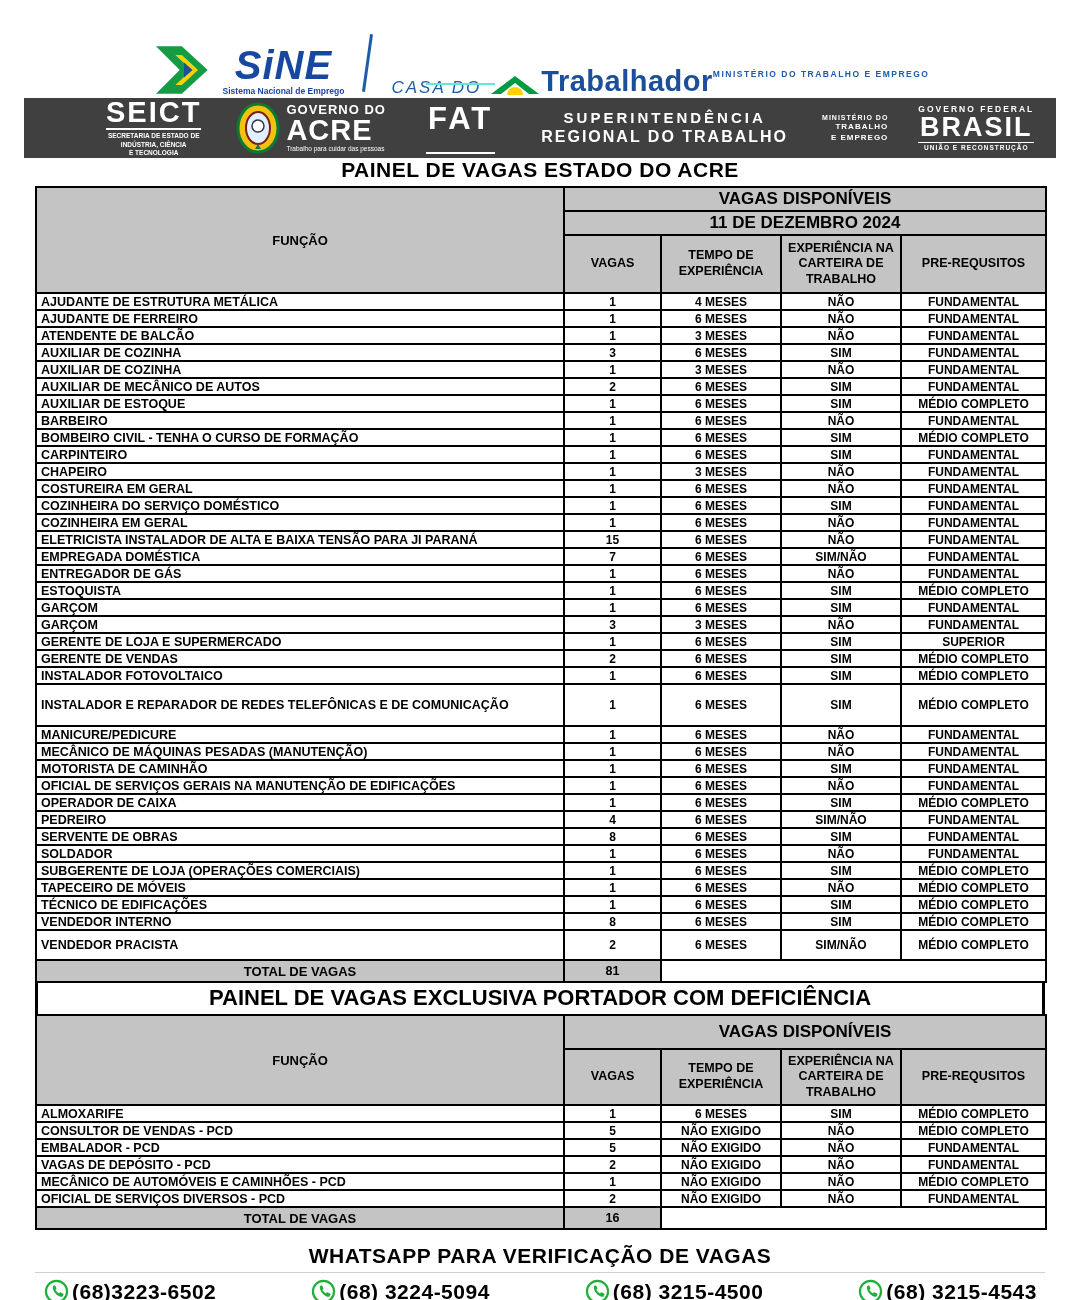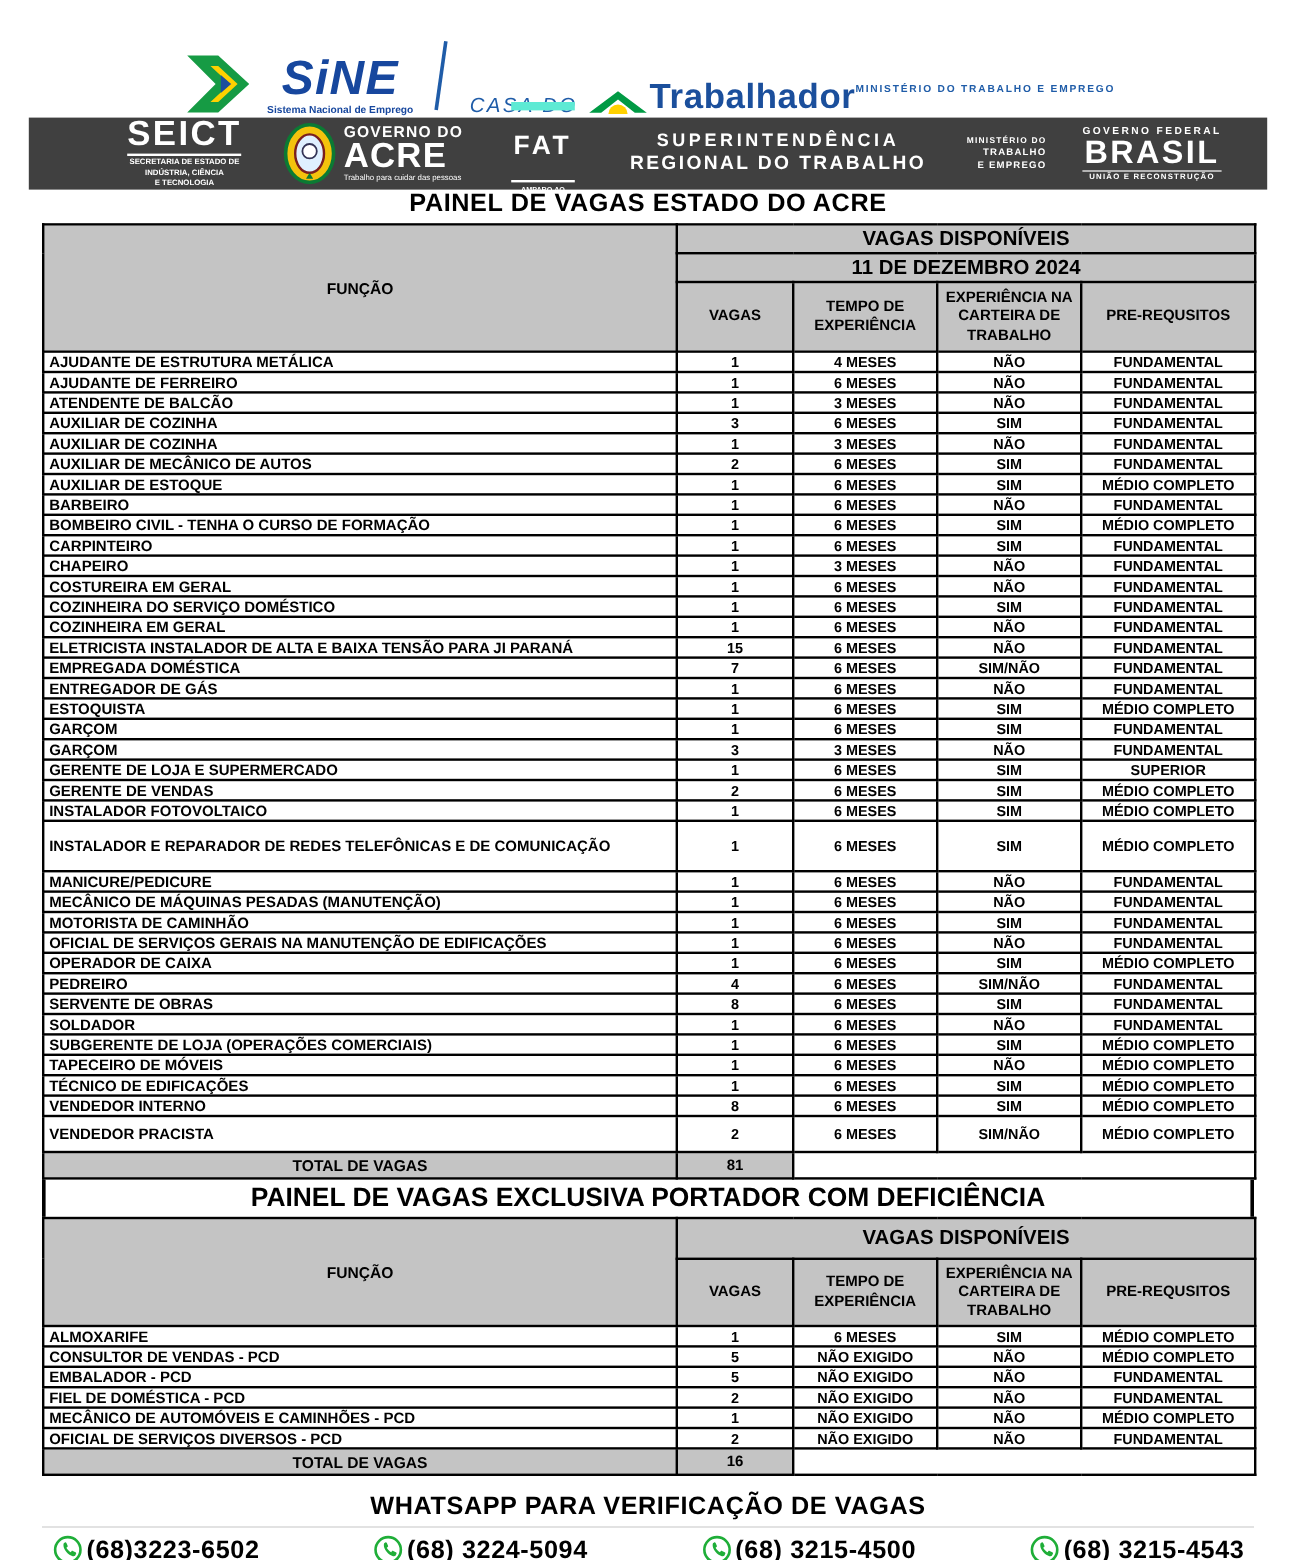--- a/index.html
+++ b/index.html
@@ -24,21 +24,21 @@
   .band *{color:#fff;}
   .seict{margin-left:70px;text-align:center;line-height:1;}
   .seict-title{font-size:29px;font-weight:800;letter-spacing:2px;border-bottom:2px solid #fff;padding-bottom:1px;}
   .seict-sub{font-size:6.5px;font-weight:bold;margin-top:2px;line-height:1.3;}
   .acre{display:flex;align-items:center;gap:5px;margin-left:34px;}
   .acre-text{line-height:1;}
   .acre-l1{font-size:13px;font-weight:bold;letter-spacing:1px;}
   .acre-l2{font-size:29px;font-weight:900;letter-spacing:1px;}
   .acre-tag{font-size:6.5px;margin-top:1px;}
   .fat{margin-left:40px;text-align:center;line-height:1;}
-  .fat-title{font-size:22px;font-weight:800;letter-spacing:3px;border-top:7px solid #5eead4;border-bottom:2px solid #fff;padding:18px 2px;}
+  .fat-title{font-size:31px;font-weight:800;letter-spacing:3px;border-top:2px solid #5eead4;border-bottom:2px solid #fff;padding:18px 2px;}
   .fat-sub{font-size:6px;font-weight:bold;margin-top:3px;line-height:1.4;}
   .srt{margin-left:46px;text-align:center;line-height:1.25;}
   .srt-l1{font-size:15px;font-weight:bold;letter-spacing:3px;}
   .srt-l2{font-size:16px;font-weight:800;letter-spacing:2px;}
   .mte{margin-left:34px;text-align:right;line-height:1.3;}
   .mte-l1{font-size:7px;font-weight:bold;letter-spacing:1px;}
   .mte-l2,.mte-l3{font-size:8px;font-weight:800;letter-spacing:1px;}
   .brasil{margin-left:30px;text-align:center;line-height:1;}
   .brasil-l1{font-size:8.5px;font-weight:800;letter-spacing:2px;}
   .brasil-l2{font-size:27px;font-weight:900;letter-spacing:2px;margin:1px 0;}
@@ -480,21 +480,21 @@
           <td class="val">MÉDIO COMPLETO</td>
         </tr>
         <tr>
           <td class="fn">EMBALADOR - PCD</td>
           <td class="val">5</td>
           <td class="val">NÃO EXIGIDO</td>
           <td class="val">NÃO</td>
           <td class="val">FUNDAMENTAL</td>
         </tr>
         <tr>
-          <td class="fn">FIEL DE DOMÉSTICA - PCD</td>
+          <td class="fn">VAGAS DE DEPÓSITO - PCD</td>
           <td class="val">2</td>
           <td class="val">NÃO EXIGIDO</td>
           <td class="val">NÃO</td>
           <td class="val">FUNDAMENTAL</td>
         </tr>
         <tr>
           <td class="fn">MECÂNICO DE AUTOMÓVEIS E CAMINHÕES - PCD</td>
           <td class="val">1</td>
           <td class="val">NÃO EXIGIDO</td>
           <td class="val">NÃO</td>

